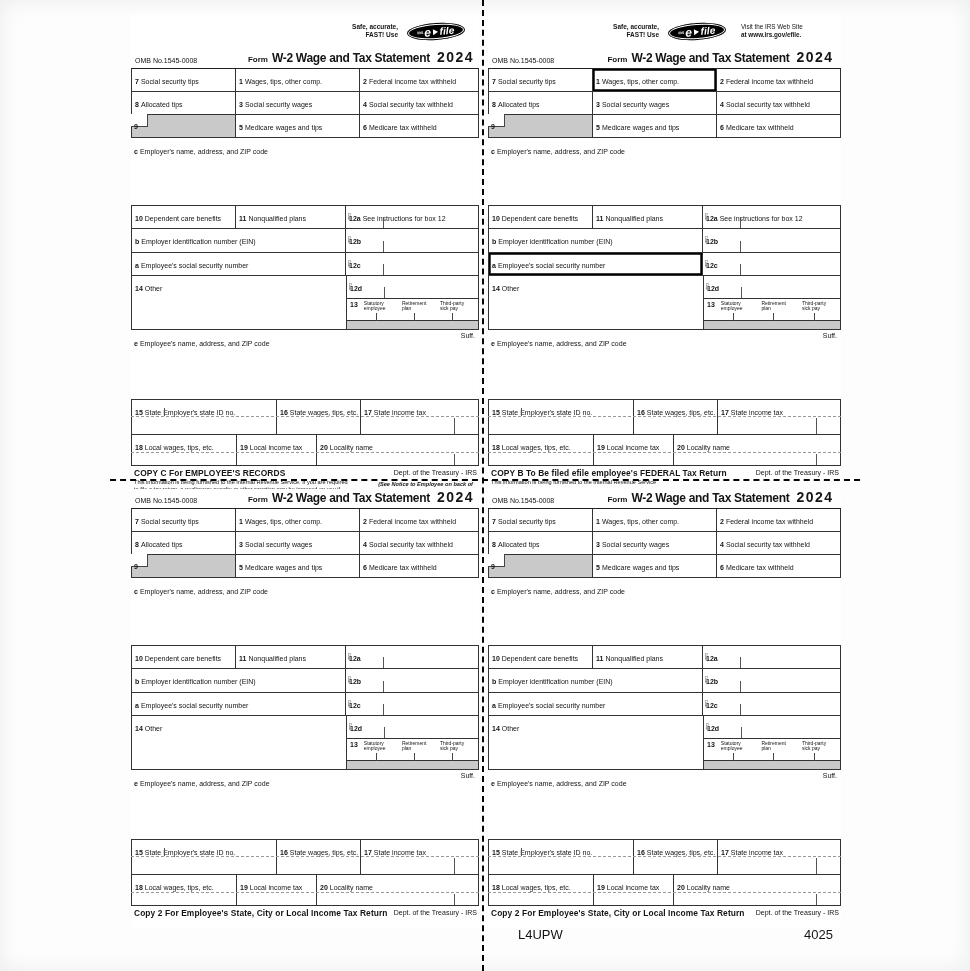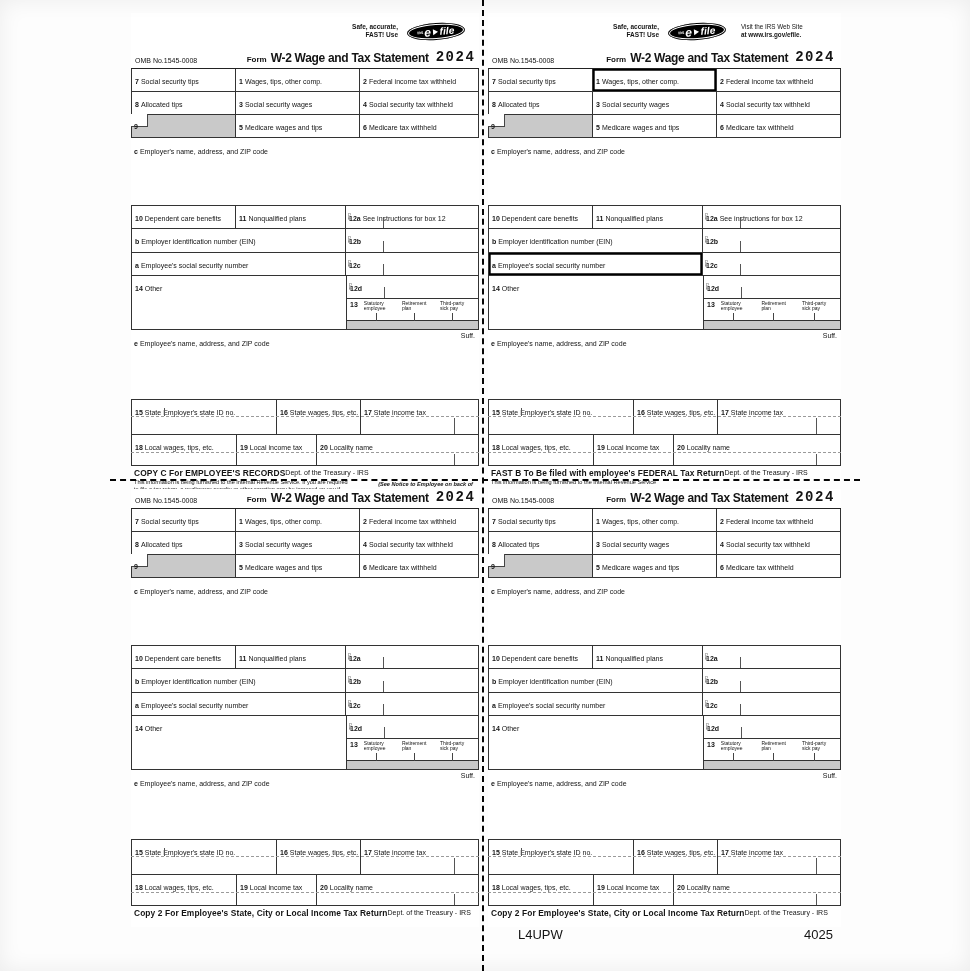--- a/index.html
+++ b/index.html
@@ -30,21 +30,21 @@
   .efile-logo .f{font-size:10px;font-weight:bold;font-style:italic;letter-spacing:.2px}
   .visit-block{font-size:6.3px;line-height:1.3;margin-left:6px;width:86px}
   .visit-block .v2{font-weight:bold}
 
   
   .title-row{display:flex;align-items:flex-end;padding:1px 0 3px 4px;height:15px}
   .omb{width:108px;font-size:7px;padding-bottom:1px}
   .tgroup{flex:1;display:flex;align-items:flex-end;justify-content:center}
   .fw{font-weight:bold;font-size:8px;margin-right:4px;padding-bottom:1px}
   .tt{font-weight:bold;font-size:12px;letter-spacing:-.3px;white-space:nowrap}
-  .yr{font-family:Liberation Mono, monospace;font-weight:bold;font-size:14px;margin-left:7px;letter-spacing:1.5px}
+  .yr{font-family:Liberation Sans, sans-serif;font-weight:bold;font-size:14px;margin-left:7px;letter-spacing:1.5px}
 
   
   .grid{border-top:1.4px solid #222}
   .row{display:flex;position:relative;border-bottom:1px solid #333}
   .cell{position:relative;padding:1px 0 0 3px;box-sizing:border-box}
   .bl{border-left:1px solid #333}
   .br{border-right:1px solid #333}
   .lab{font-size:7px;line-height:1.2;display:inline}
   .lab b{font-size:7px}
   .lab i{font-style:normal;margin-left:2px;font-size:7px}
@@ -84,21 +84,21 @@
   .bstate{height:34px}.blocal{height:30px}
   .s15{width:145px}.s16{width:84px}.s18{width:105px}.s19{width:80px}
   .sid{margin-left:14px}
   .dash{position:absolute;left:0;right:0;border-top:1px dashed #9a9a9a}
   .dst{top:16px}.dlc{top:17px}
   .tk15{left:32px;top:8px;height:8px}
   .tkR{right:23px;bottom:0;height:16px}
   .tkRl{right:23px;bottom:0;height:11px}
 
   
-  .copy-row{display:flex;align-items:flex-start;padding:2px 2px 0 3px}
+  .copy-row{display:flex;justify-content:space-between;align-items:flex-start;padding:2px 2px 0 3px}
   .copy-title{font-weight:bold;font-size:8.4px;letter-spacing:.1px}
   .dept{font-size:7px;white-space:nowrap;padding-top:1px}
   .fineprint{display:flex;justify-content:space-between;padding:1px 4px 0 3px;font-size:5.6px;line-height:1.18}
   .fp-l{width:63%}
   .fp-r{width:29%;font-weight:bold;font-style:italic;text-align:center;padding-top:2px}
   .codes-row{display:flex;justify-content:space-between;font-size:13px;padding:9px 8px 0 30px}
 </style>
 </head>
 <body>
 
@@ -367,21 +367,21 @@
       <div class="cell s19 bl"><span class="lab"><b>19</b><i>Local income tax</i></span></div>
       <div class="cell cF bl br">
         <span class="lab"><b>20</b><i>Locality name</i></span>
         <span class="tk tkRl"></span>
       </div>
       <div class="dash dlc"></div>
     </div>
   </div>
 
   <div class="copy-row">
-    <span class="copy-title">FAST B To Be filed with employee's FEDERAL Tax Return</span>
+    <span class="copy-title">COPY B To Be filed efile employee's FEDERAL Tax Return</span>
     <span class="dept">Dept. of the Treasury - IRS</span>
   </div>
   <div class="fineprint">
     <span class="fp-l">This information is being furnished to the Internal Revenue Service</span>
     <span class="fp-r"></span>
   </div>
 
 </div>
 <div class="quad" id="q2">
 

